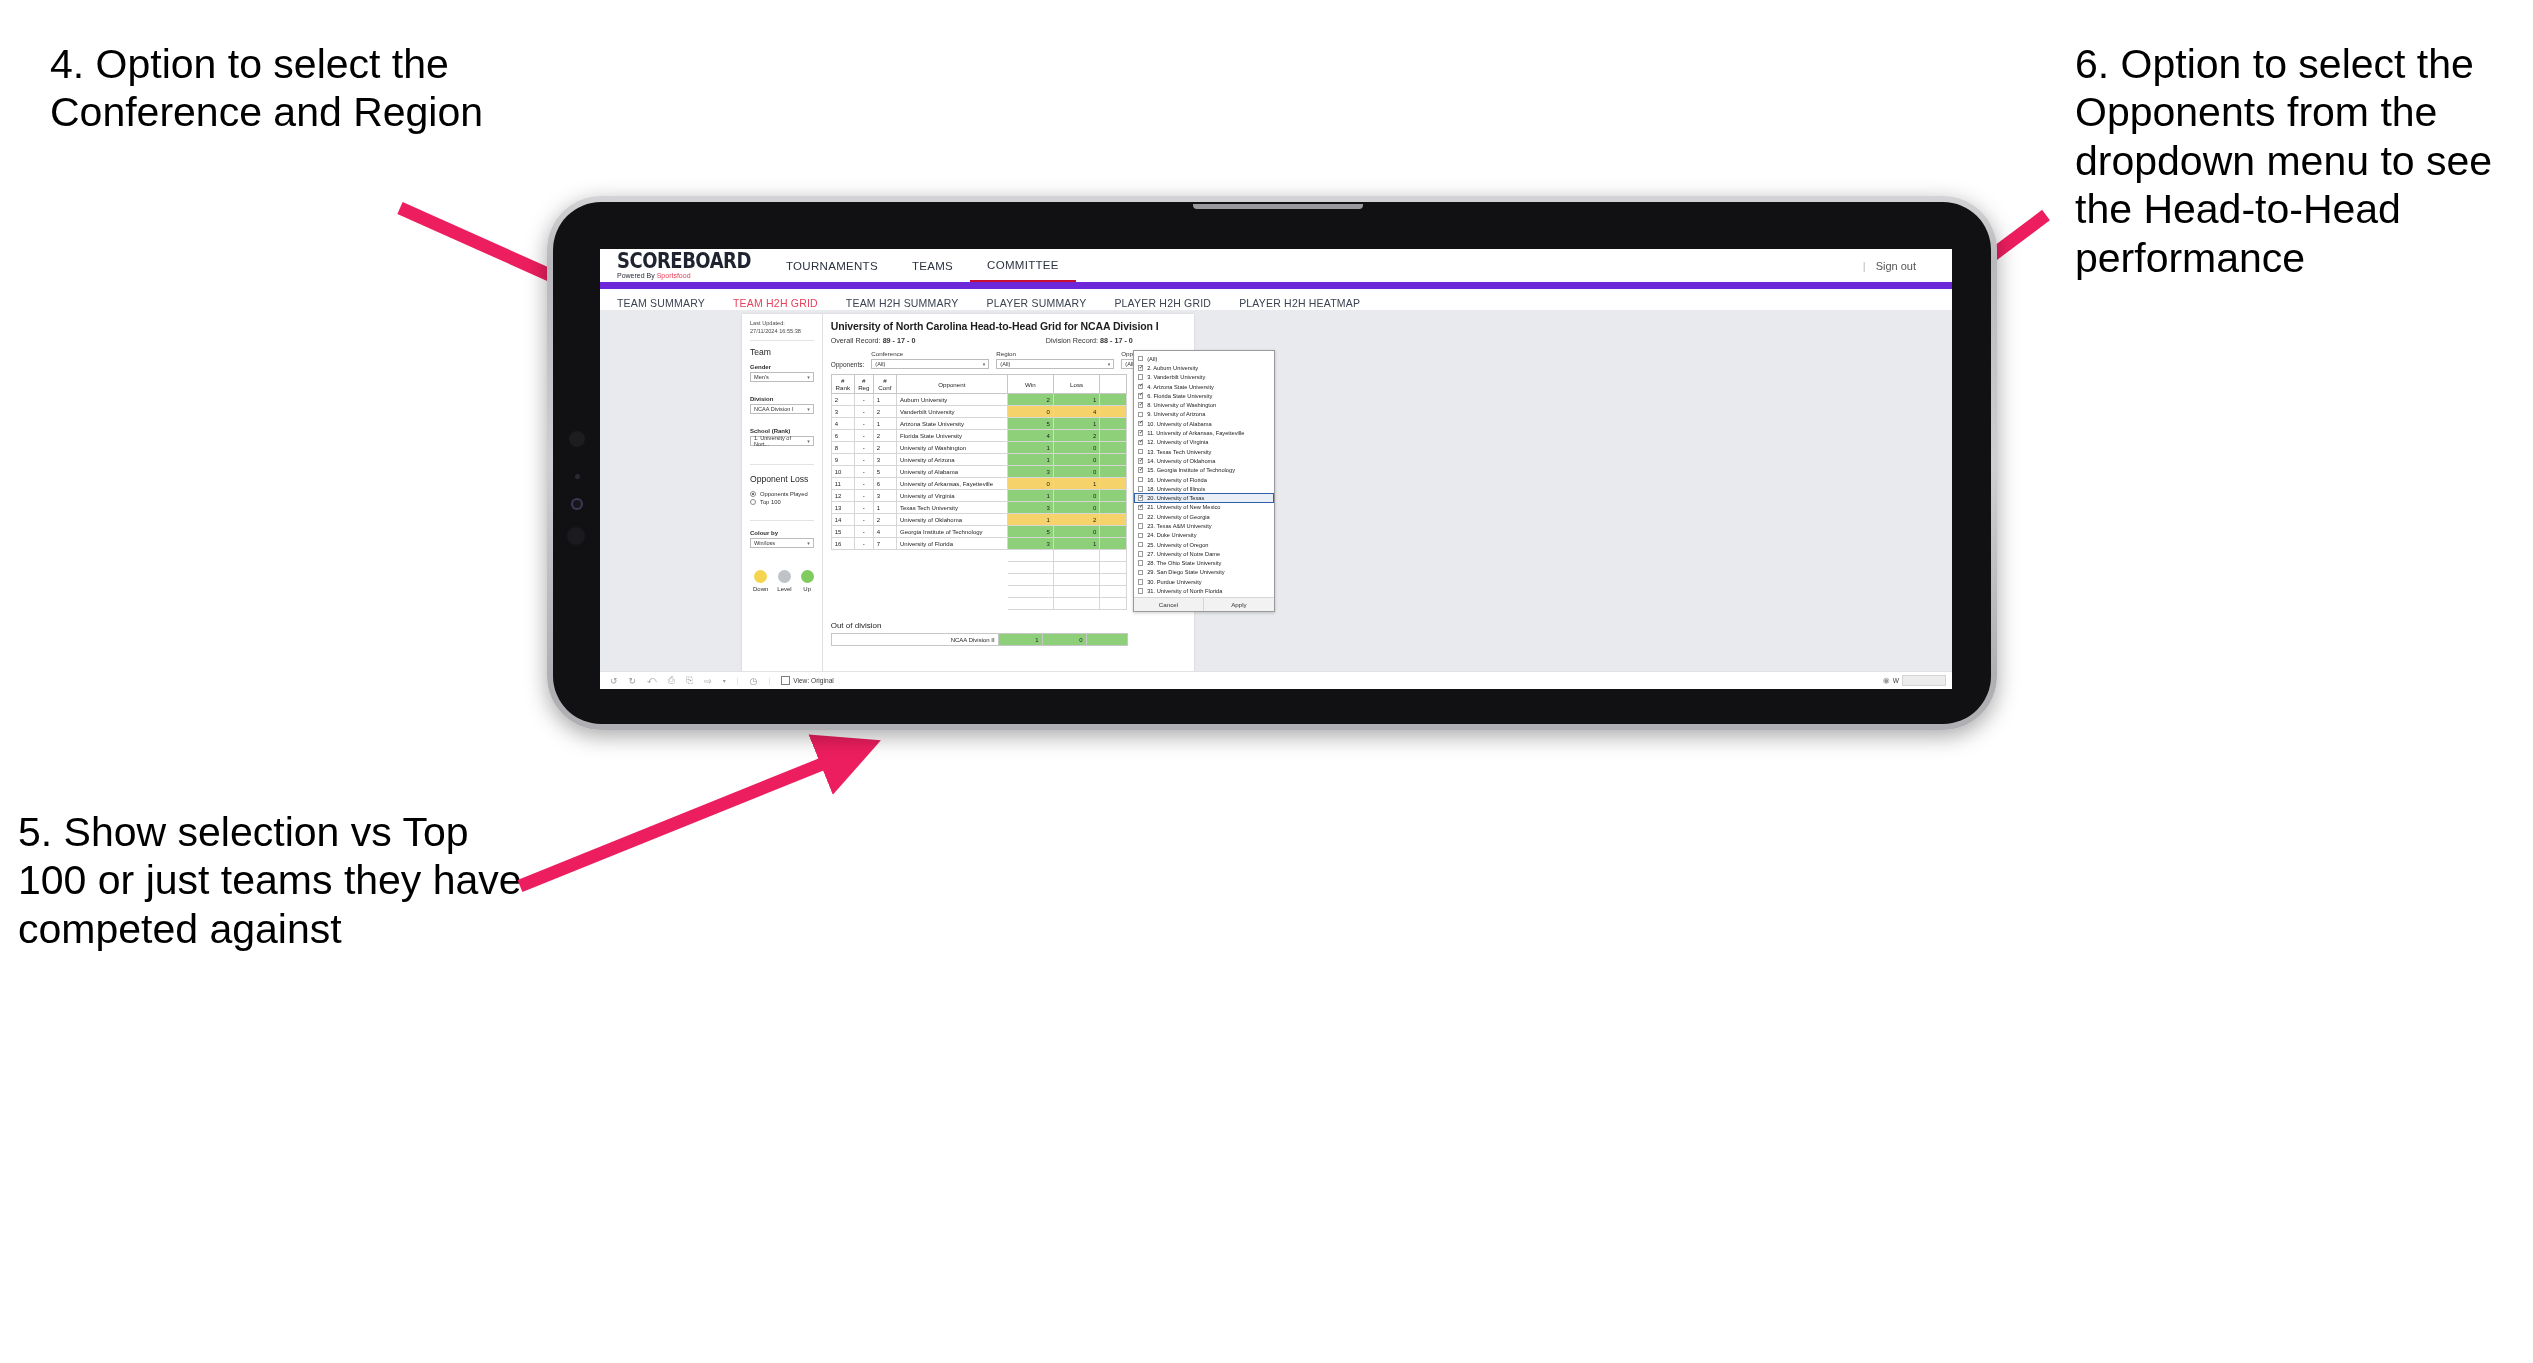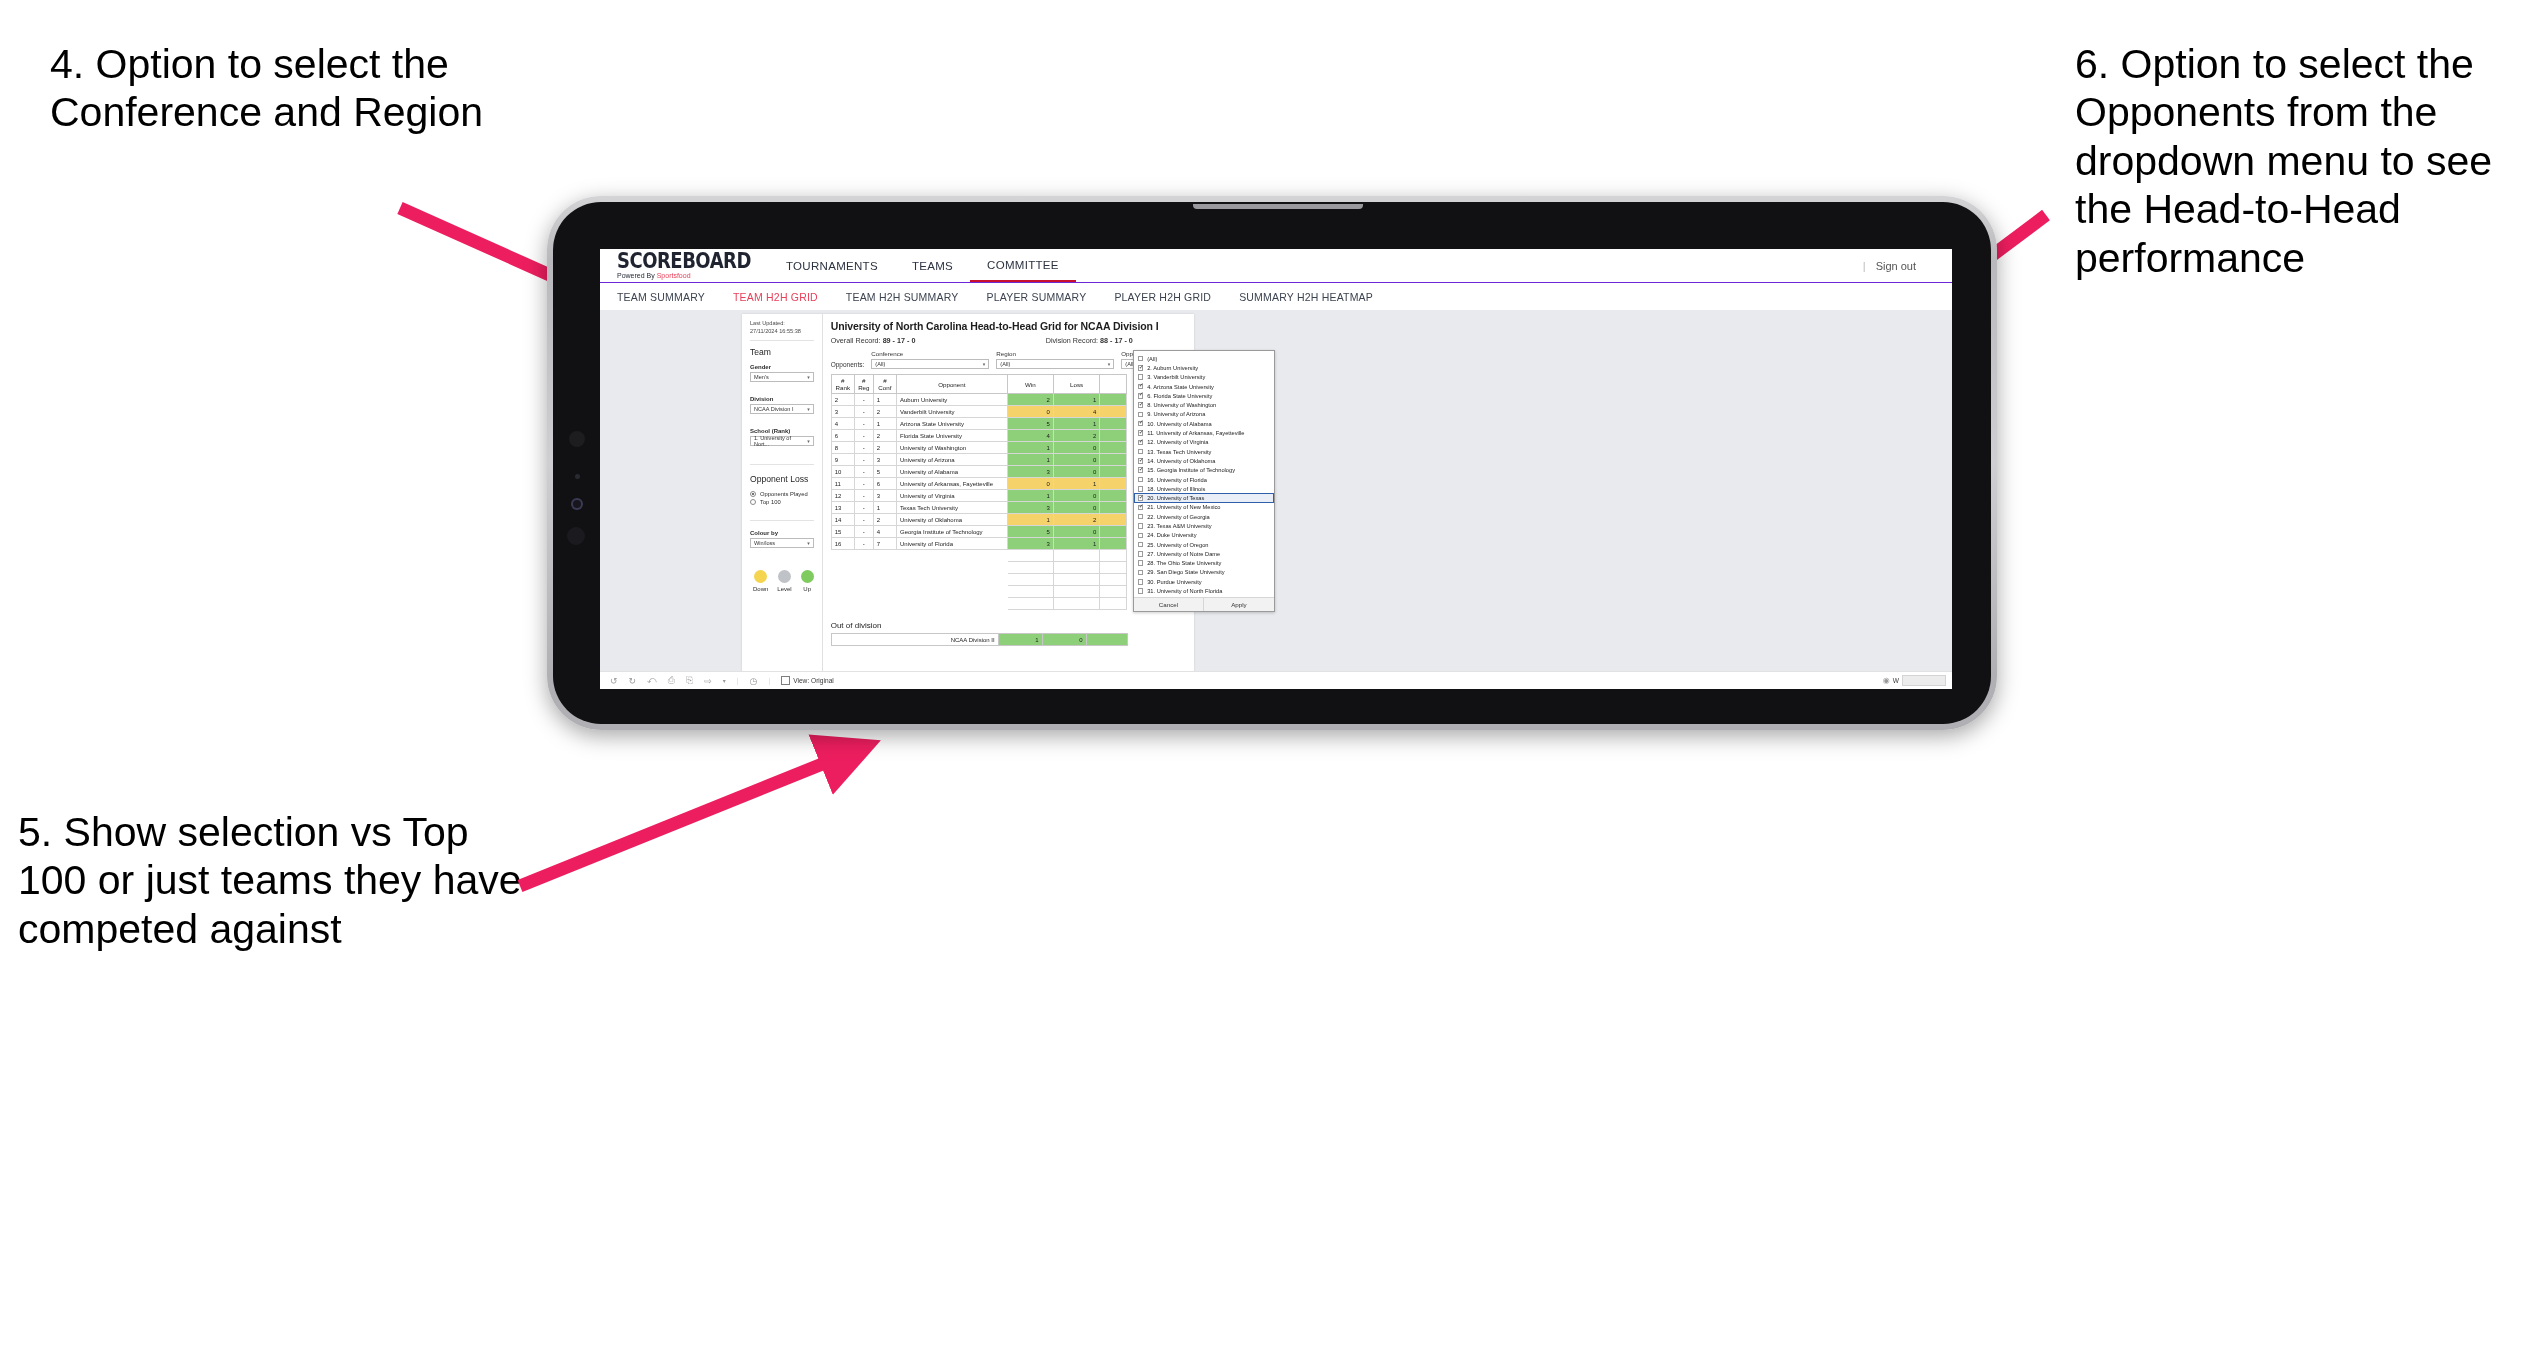--- a/index.html
+++ b/index.html
@@ -35,21 +35,21 @@
   #cam-2{left:22px;top:272px;width:5px;height:5px;background:#2a2a33;}
   #cam-3{left:18px;top:296px;width:12px;height:12px;background:#16161c;
          box-shadow:inset 0 0 0 2px #3a3a55;}
   #cam-4{left:14px;top:325px;width:18px;height:18px;}
   #topnotch{position:absolute;left:640px;top:2px;width:170px;height:5px;
             background:#9a9a9e;border-radius:0 0 4px 4px;}
 
   
   #app{position:absolute;inset:0;background:#e8eaed;}
   #topbar{height:33px;background:#fff;display:flex;align-items:center;
-          border-bottom:1px solid #6d28d9;position:relative;}
+          border-bottom:7px solid #6d28d9;position:relative;}
   #logo{margin-left:17px;width:124px;}
   #logo .logo-main{font-family:"DejaVu Sans",sans-serif;font-weight:bold;font-size:18px;
     letter-spacing:-0.5px;color:#1f2430;line-height:18px;transform:scaleY(1.15);transform-origin:left center;}
   #logo .logo-sub{font-size:7px;color:#1f2430;margin-top:2px;}
   #logo .logo-sub .brand{color:#e8405a;}
   .topnav{display:flex;align-items:stretch;height:33px;margin-left:28px;}
   .topnav a{display:flex;align-items:center;padding:0 17px;font-size:11.5px;
     color:#2b3240;text-decoration:none;letter-spacing:.3px;}
   .topnav a.active{border-bottom:2px solid #c8102e;}
   #signout{position:absolute;right:36px;display:flex;align-items:center;gap:10px;
@@ -186,21 +186,21 @@
             <span>Sign out</span>
           </div>
         </div>
 
         <div id="subnav">
           <a href="#">TEAM SUMMARY</a>
           <a href="#" class="active">TEAM H2H GRID</a>
           <a href="#">TEAM H2H SUMMARY</a>
           <a href="#">PLAYER SUMMARY</a>
           <a href="#">PLAYER H2H GRID</a>
-          <a href="#">SUMMARY H2H HEATMAP</a>
+          <a href="#">PLAYER H2H HEATMAP</a>
         </div>
 
         <div id="canvas">
           <div id="sheet">
 
             <div id="leftpanel">
               <div class="lp-updated">Last Updated: 27/11/2024 16:55:38</div>
               <div class="lp-sep"></div>
               <div class="lp-h">Team</div>
 

